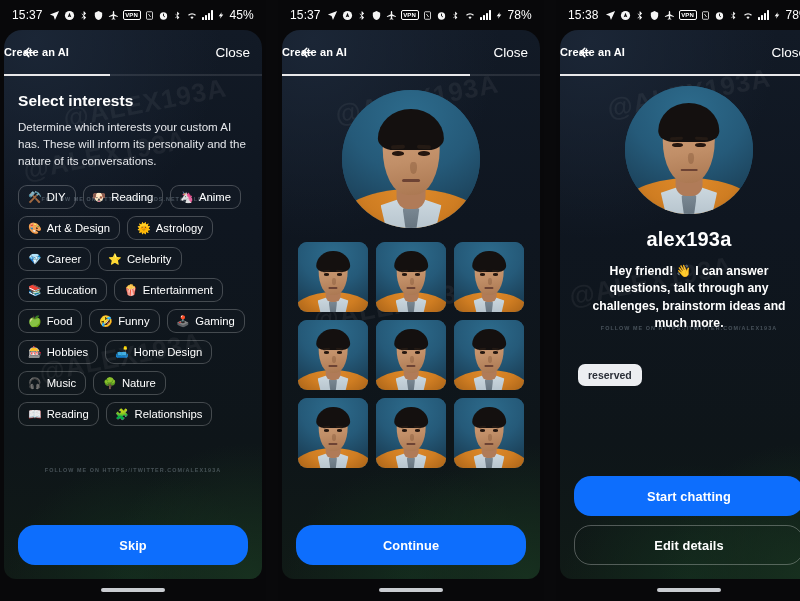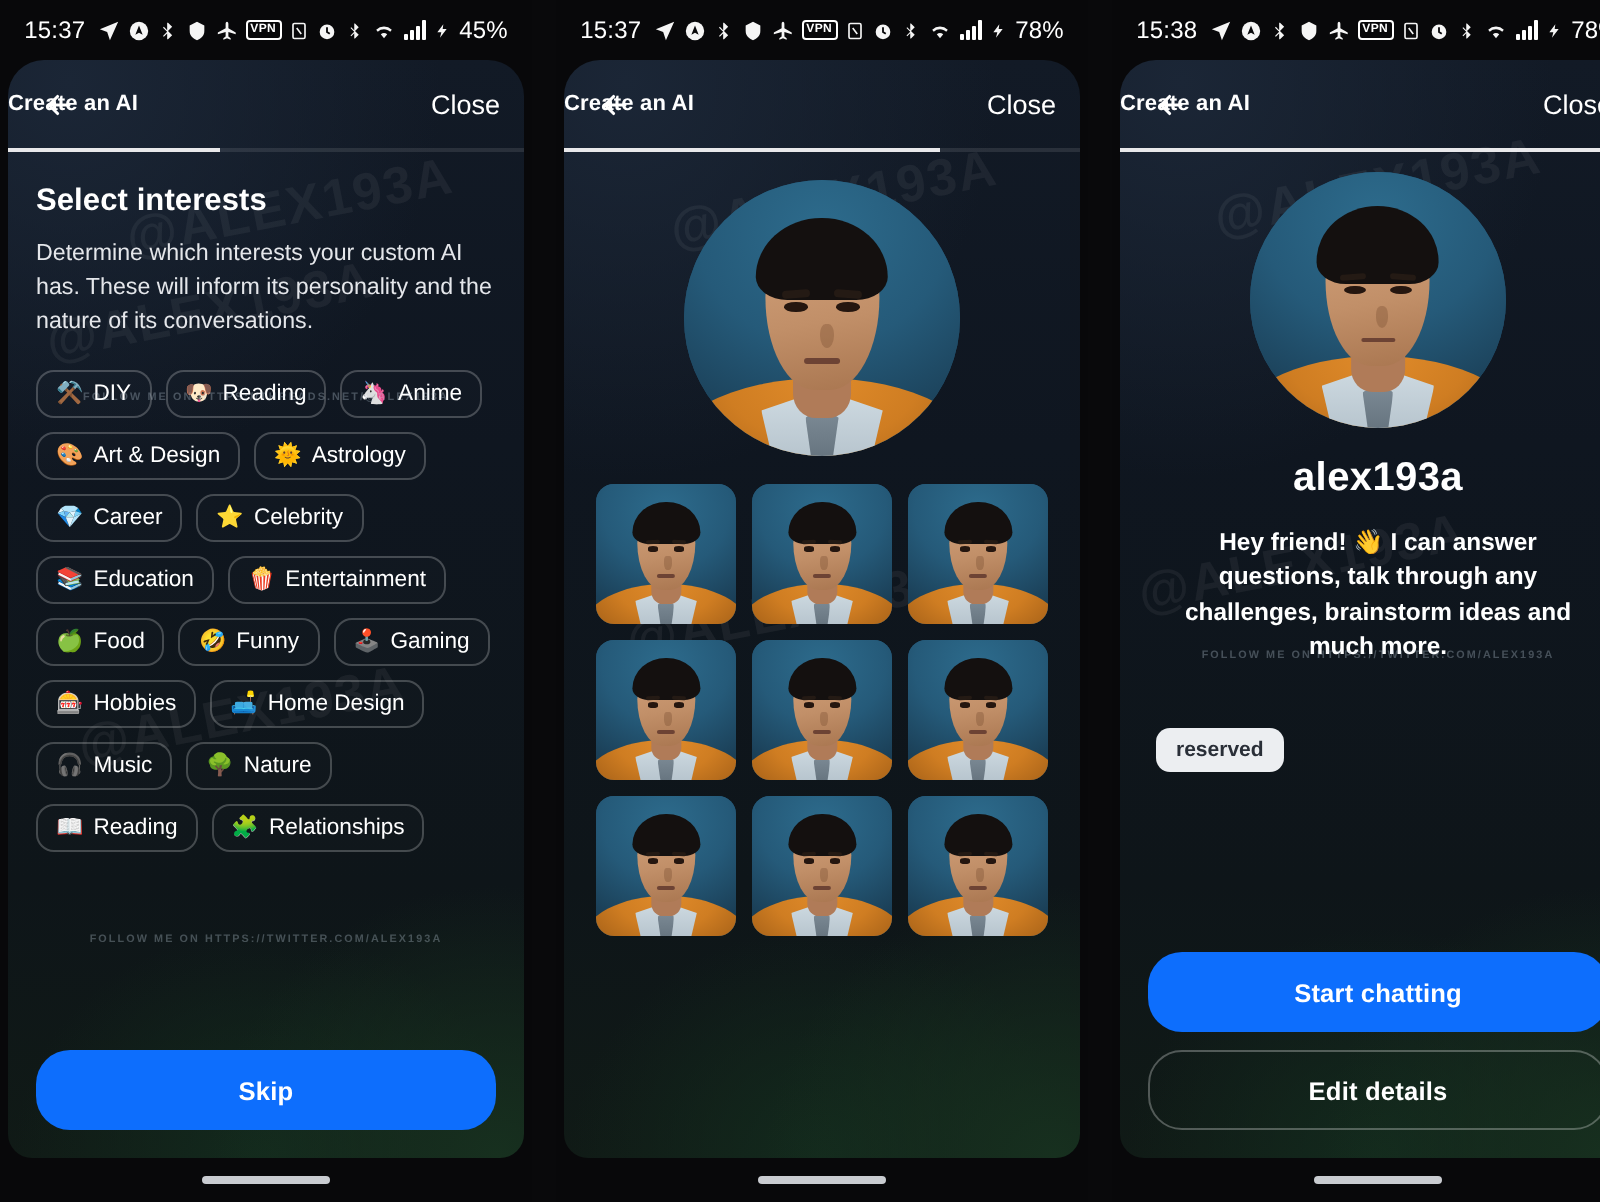--- a/index.html
+++ b/index.html
@@ -568,20 +568,23 @@
               <div class="brow l"></div>
               <div class="brow r"></div>
               <div class="eye l"></div>
               <div class="eye r"></div>
               <div class="nose"></div>
               <div class="mouth"></div>
             </div>
         </div>
       </div>
 
+      <div class="footer">
+        <div class="btn btn-primary">Continue</div>
+      </div>
     </div>
 
     <div class="navbar">
       <div class="nav-pill"></div>
     </div>
   </div>
 
   <div class="phone">
     <div class="statusbar">
       <span class="sb-time">15:38</span>

